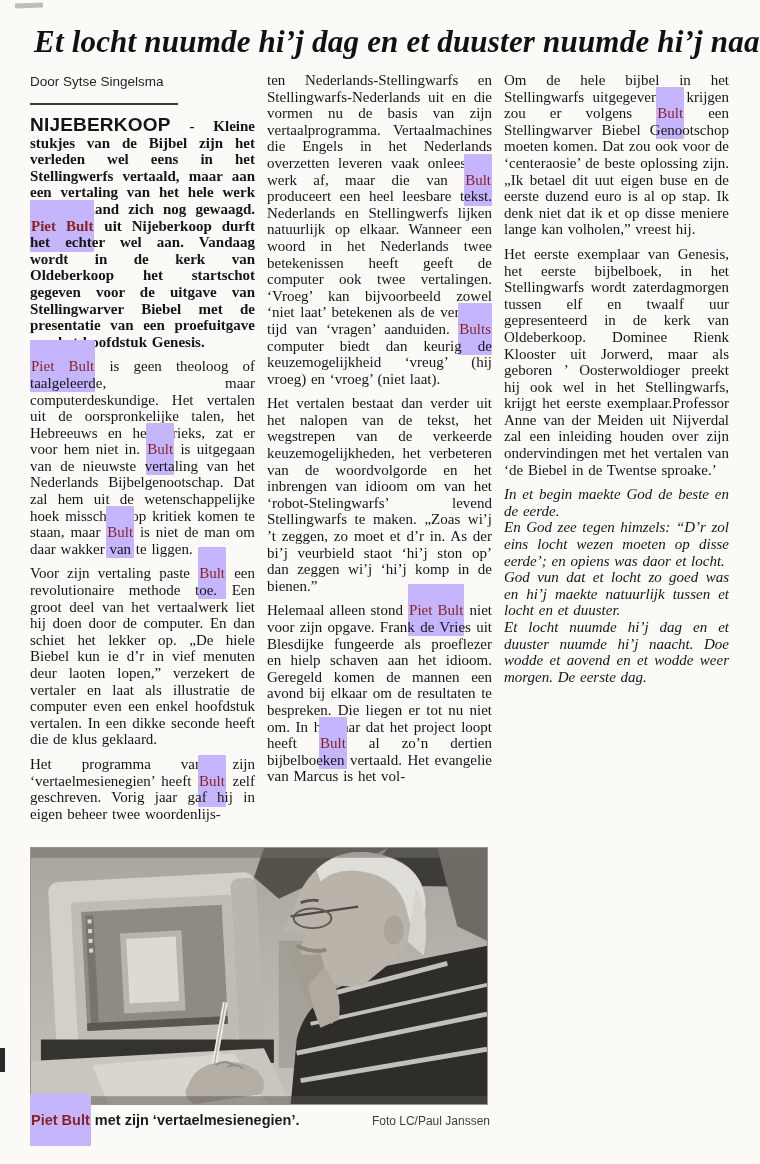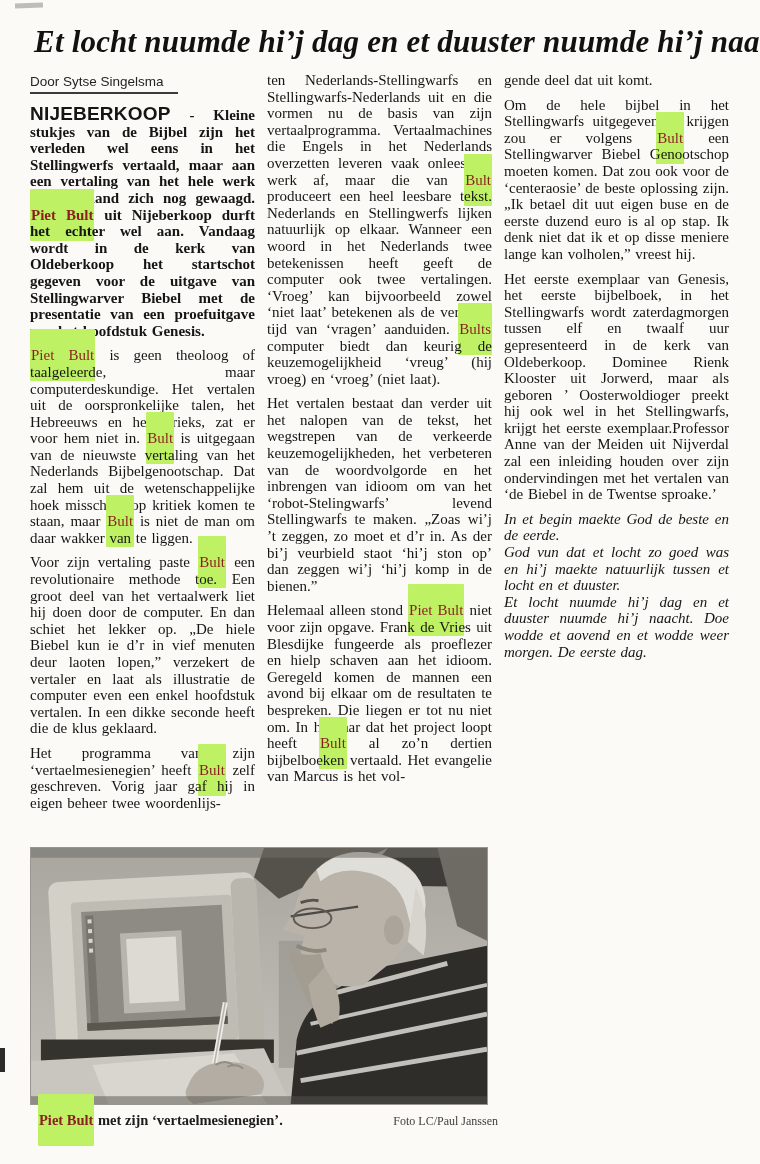--- a/index.html
+++ b/index.html
@@ -22,38 +22,38 @@
   }
   .columns{
     position:absolute;left:30px;top:72px;width:700px;height:748px;
     display:flex;gap:12px;
   }
   .col{width:225px;flex:0 0 225px;font-size:15px;line-height:16.6px;text-align:justify;word-spacing:1px;}
   .byline{
     font-family:"Liberation Sans", sans-serif;
     font-size:13.5px;line-height:15px;color:#242422;
     display:inline-block;border-bottom:2px solid #3c3b39;
-    padding:2px 14px 3px 0;margin-bottom:12px;
+    padding:2px 14px 14px 0;margin-bottom:12px;
     text-align:left;word-spacing:normal;
   }
   .para{margin:0 0 8px 0;}
   .para.lead{font-weight:bold;}
   .para.lead .dateline{font-family:"Liberation Sans", sans-serif;font-size:19px;letter-spacing:.2px;}
   .para.verse{font-style:italic;margin:0;}
   .para.verse-first{margin-top:6px;}
-  .hl{background:#bef264;color:#8a1f1f;padding:18px 1px;border-radius:1px;}
+  .hl{background:#c4b5fd;color:#8a1f1f;padding:18px 1px;border-radius:1px;}
   .figure{
     position:absolute;left:30px;top:847px;width:458px;height:258px;
     background:#b9b6b0;border:1px solid #99968f;box-sizing:border-box;overflow:hidden;
   }
   .figure svg{display:block;width:100%;height:100%;}
   .caption-row{
-    position:absolute;left:38px;top:1112px;width:460px;
+    position:absolute;left:30px;top:1112px;width:460px;
     display:flex;justify-content:space-between;align-items:baseline;
-    font-family:Liberation Serif, serif;
+    font-family:Liberation Sans, sans-serif;
     text-align:right;
   }
   .caption{font-size:14.5px;font-weight:bold;color:#1c1b1a;}
   .caption .hl{font-weight:bold;}
   .credit{font-size:12px;color:#3f3e3c;font-weight:400;}
 </style>
 </head>
 <body>
 
 <div class="page">
@@ -66,24 +66,24 @@
   <div class="columns">
     <div class="col">
       <div class="byline">Door Sytse Singelsma</div>
     <p class="para lead"><span class="dateline">NIJEBERKOOP</span><span> -  Kleine stukjes van de Bijbel zijn het verleden wel eens in het Stellingwerfs vertaald, maar aan een vertaling van het hele werk had niemand zich nog gewaagd. </span><span class="hl">Piet Bult</span><span> uit Nijeberkoop durft het echter wel aan. Vandaag wordt in de kerk van Oldeberkoop het startschot gegeven voor de uitgave van Stellingwarver Biebel met de presentatie van een proefuitgave van het hoofdstuk Genesis.</span></p><p class="para"><span class="hl">Piet Bult</span><span> is geen theoloog of taalgeleerde, maar computerdeskundige. Het vertalen uit de oorspronkelijke talen, het Hebreeuws en het Grieks, zat er voor hem niet in. </span><span class="hl">Bult</span><span> is uitgegaan van de nieuwste vertaling van het Nederlands Bijbelgenootschap. Dat zal hem uit de wetenschappelijke hoek misschien op kritiek komen te staan, maar </span><span class="hl">Bult</span><span> is niet de man om daar wakker van te liggen.</span></p><p class="para"><span>Voor zijn vertaling paste </span><span class="hl">Bult</span><span> een revolutionaire methode toe. Een groot deel van het vertaalwerk liet hij doen door de computer. En dan schiet het lekker op. „De hiele Biebel kun ie d’r in vief menuten deur laoten lopen,” verzekert de vertaler en laat als illustratie de computer even een enkel hoofdstuk vertalen. In een dikke seconde heeft die de klus geklaard.</span></p><p class="para"><span>Het programma van zijn ‘vertaelmesienegien’ heeft </span><span class="hl">Bult</span><span> zelf geschreven. Vorig jaar gaf hij in eigen beheer twee woordenlijs-</span></p></div>
     <div class="col">
         <p class="para"><span>ten Nederlands-Stellingwarfs en Stellingwarfs-Nederlands uit en die vormen nu de basis van zijn vertaalprogramma. Vertaalmachines die Engels in het Nederlands overzetten leveren vaak onleesbaar werk af, maar die van </span><span class="hl">Bult</span><span> produceert een heel leesbare tekst. Nederlands en Stellingwerfs lijken natuurlijk op elkaar. Wanneer een woord in het Nederlands twee betekenissen heeft geeft de computer ook twee vertalingen. ‘Vroeg’ kan bijvoorbeeld zowel ‘niet laat’ betekenen als de verleden tijd van ‘vragen’ aanduiden. </span><span class="hl">Bults</span><span> computer biedt dan keurig de keuzemogelijkheid ‘vreug’ (hij vroeg) en ‘vroeg’ (niet laat).</span></p>
         <p class="para"><span>Het vertalen bestaat dan verder uit het nalopen van de tekst, het wegstrepen van de verkeerde keuzemogelijkheden, het verbeteren van de woordvolgorde en het inbrengen van idioom om van het ‘robot-Stelingwarfs’ levend Stellingwarfs te maken. „Zoas wi’j ’t zeggen, zo moet et d’r in. As der bi’j veurbield staot ‘hi’j ston op’ dan zeggen wi’j ‘hi’j komp in de bienen.”</span></p>
         <p class="para"><span>Helemaal alleen stond </span><span class="hl">Piet Bult</span><span> niet voor zijn opgave. Frank de Vries uit Blesdijke fungeerde als proeflezer en hielp schaven aan het idioom. Geregeld komen de mannen een avond bij elkaar om de resultaten te bespreken. Die liegen er tot nu niet om. In het jaar dat het project loopt heeft </span><span class="hl">Bult</span><span> al zo’n dertien bijbelboeken vertaald. Het evangelie van Marcus is het vol-</span></p>
       </div>
     <div class="col">
-        <p class="para"><span>gende deel dat uit komt.</span></p>
         <p class="para"><span>Om de hele bijbel in het Stellingwarfs uitgegeven te krijgen zou er volgens </span><span class="hl">Bult</span><span> een Stellingwarver Biebel Genootschop moeten komen. Dat zou ook voor de ‘centeraosie’ de beste oplossing zijn. „Ik betael dit uut eigen buse en de eerste duzend euro is al op stap. Ik denk niet dat ik et op disse meniere lange kan volholen,” vreest hij.</span></p>
         <p class="para"><span>Het eerste exemplaar van Genesis, het eerste bijbelboek, in het Stellingwarfs wordt zaterdagmorgen tussen elf en twaalf uur gepresenteerd in de kerk van Oldeberkoop. Dominee Rienk Klooster uit Jorwerd, maar als geboren ’ Oosterwoldioger preekt hij ook wel in het Stellingwarfs, krijgt het eerste exemplaar.Professor Anne van der Meiden uit Nijverdal zal een inleiding houden over zijn ondervindingen met het vertalen van ‘de Biebel in de Twentse sproake.’</span></p>
         <p class="para verse verse-first"><span>In et begin maekte God de beste en de eerde.</span></p>
+        <p class="para verse"><span>En God zee tegen himzels: “D’r zol eins locht wezen moeten op disse eerde’; en opiens was daor et locht.</span></p>
         <p class="para verse"><span>God vun dat et locht zo goed was en hi’j maekte natuurlijk tussen et locht en et duuster.</span></p>
         <p class="para verse"><span>Et locht nuumde hi’j dag en et duuster nuumde hi’j naacht. Doe wodde et aovend en et wodde weer morgen. De eerste dag.</span></p>
       </div>
   </div>
 
   <div class="figure">
     <svg viewBox="0 0 460 262" preserveAspectRatio="none">
       <defs>
         <linearGradient id="wall" x1="0" y1="0" x2="0" y2="1">
           <stop offset="0" stop-color="#a9a69f"></stop>

